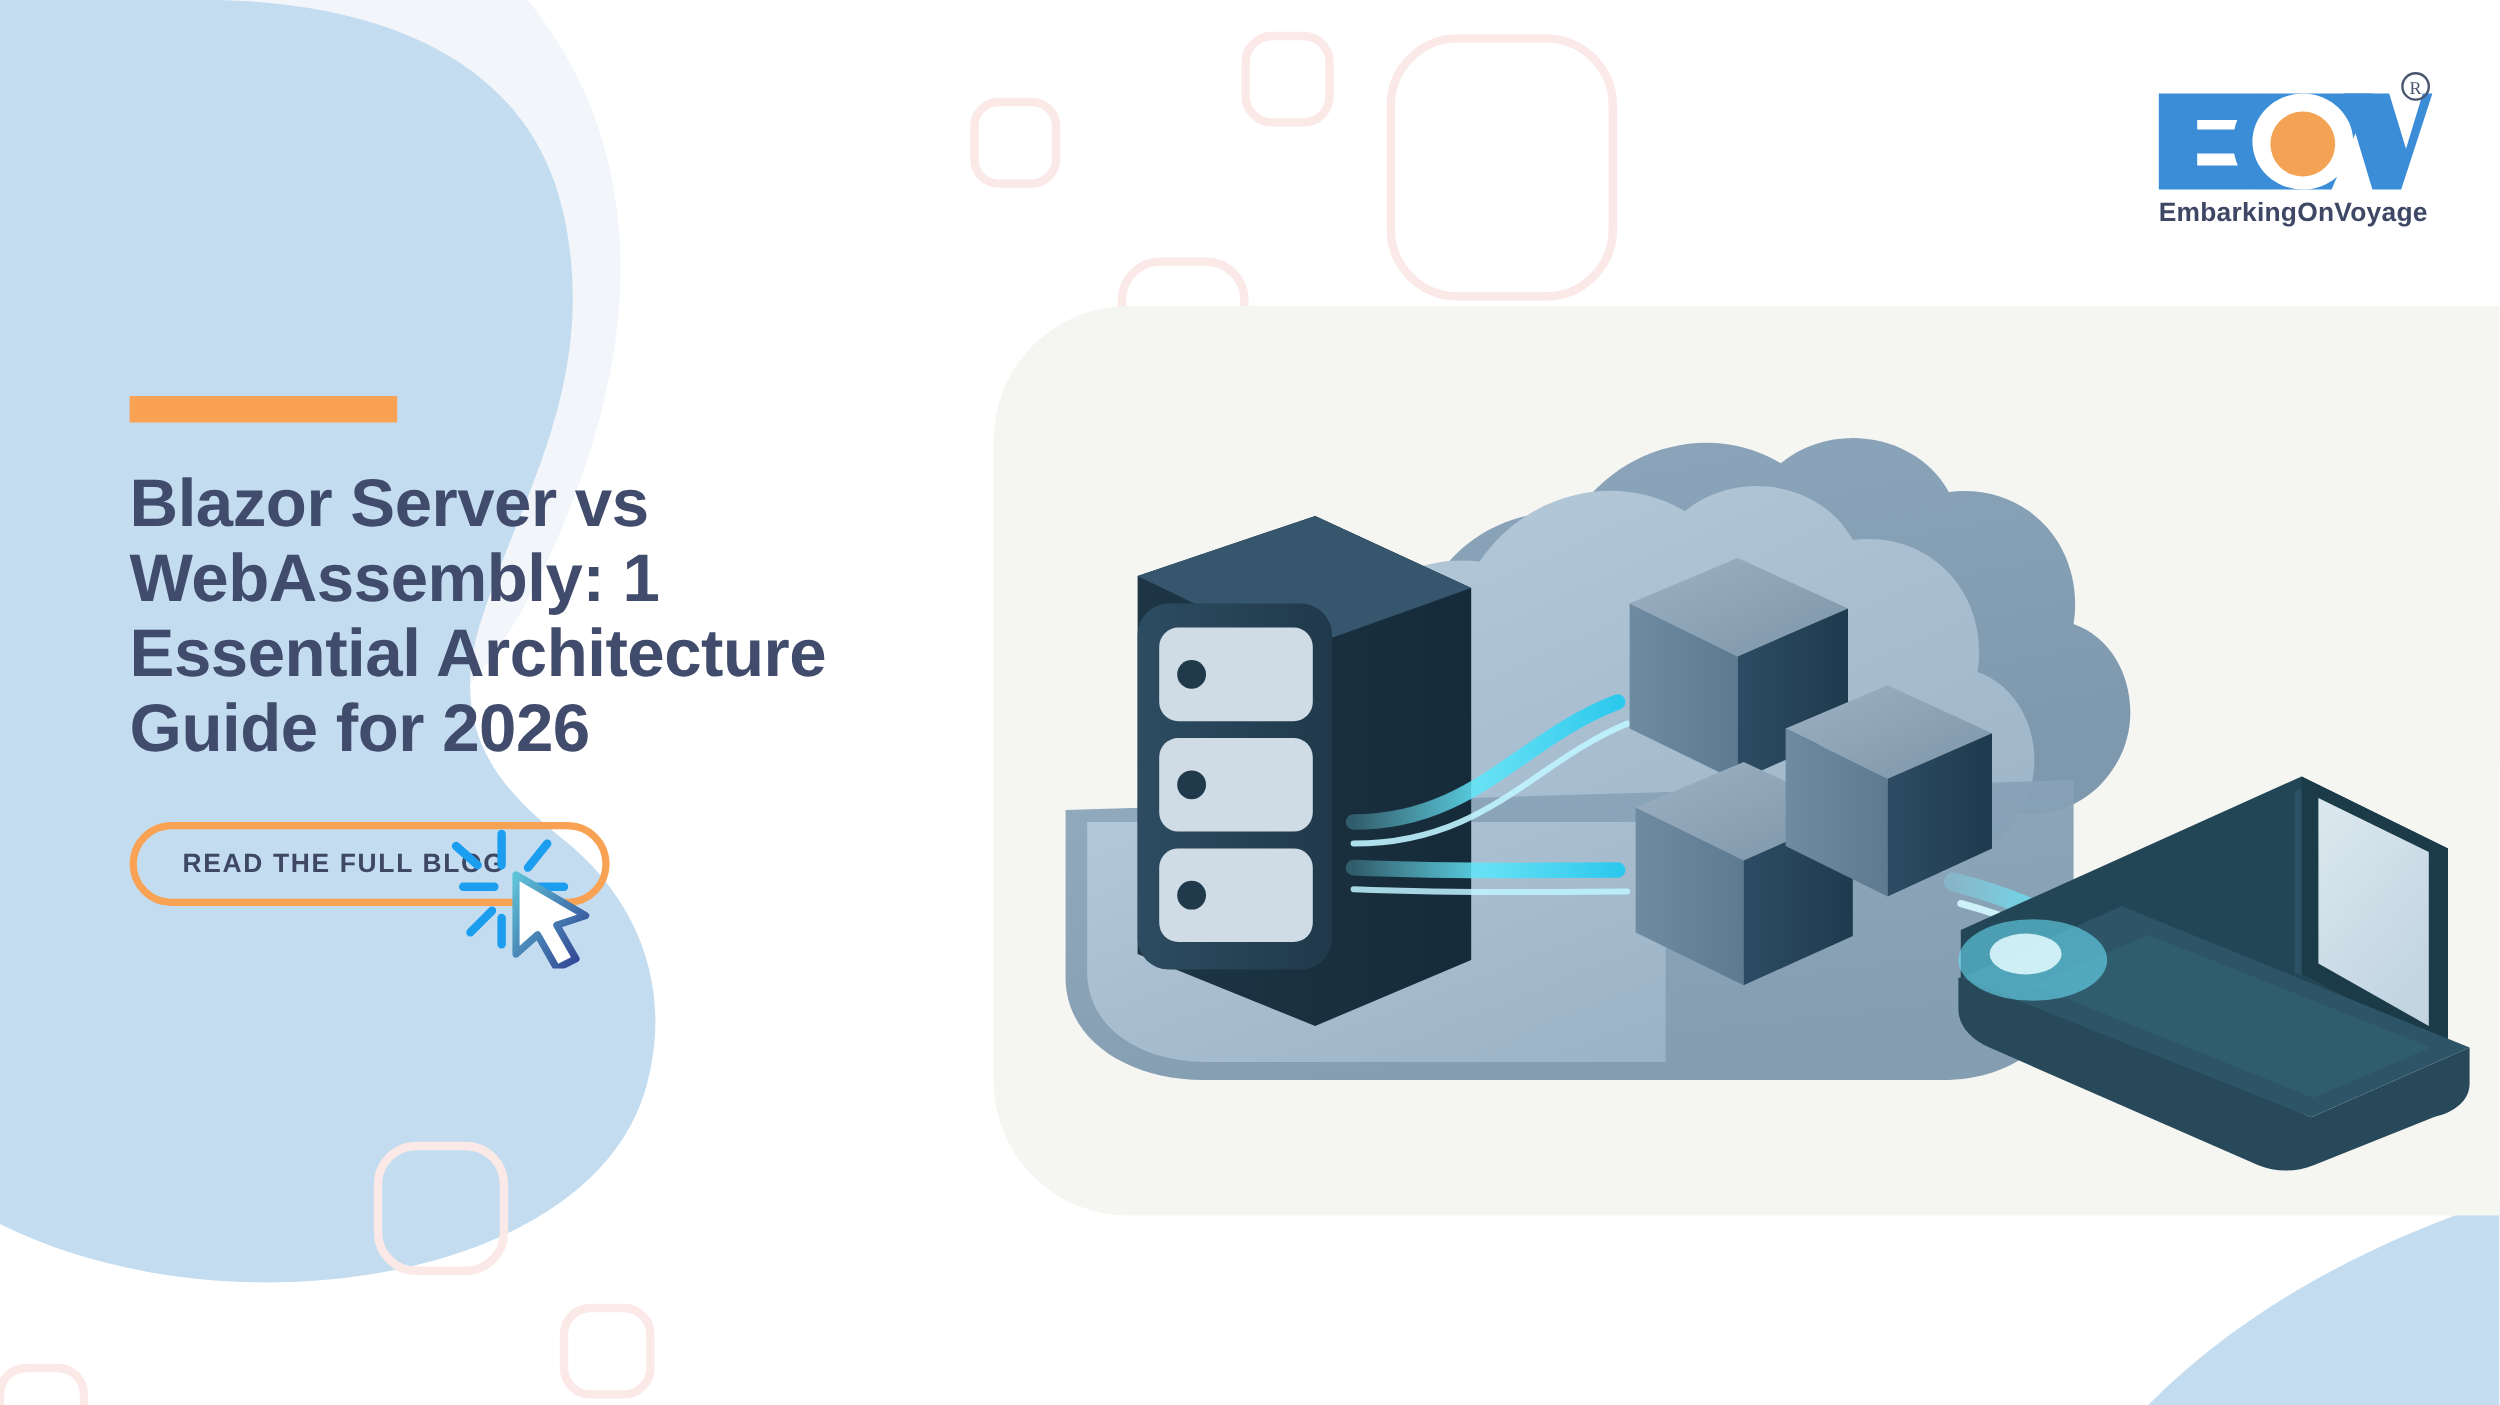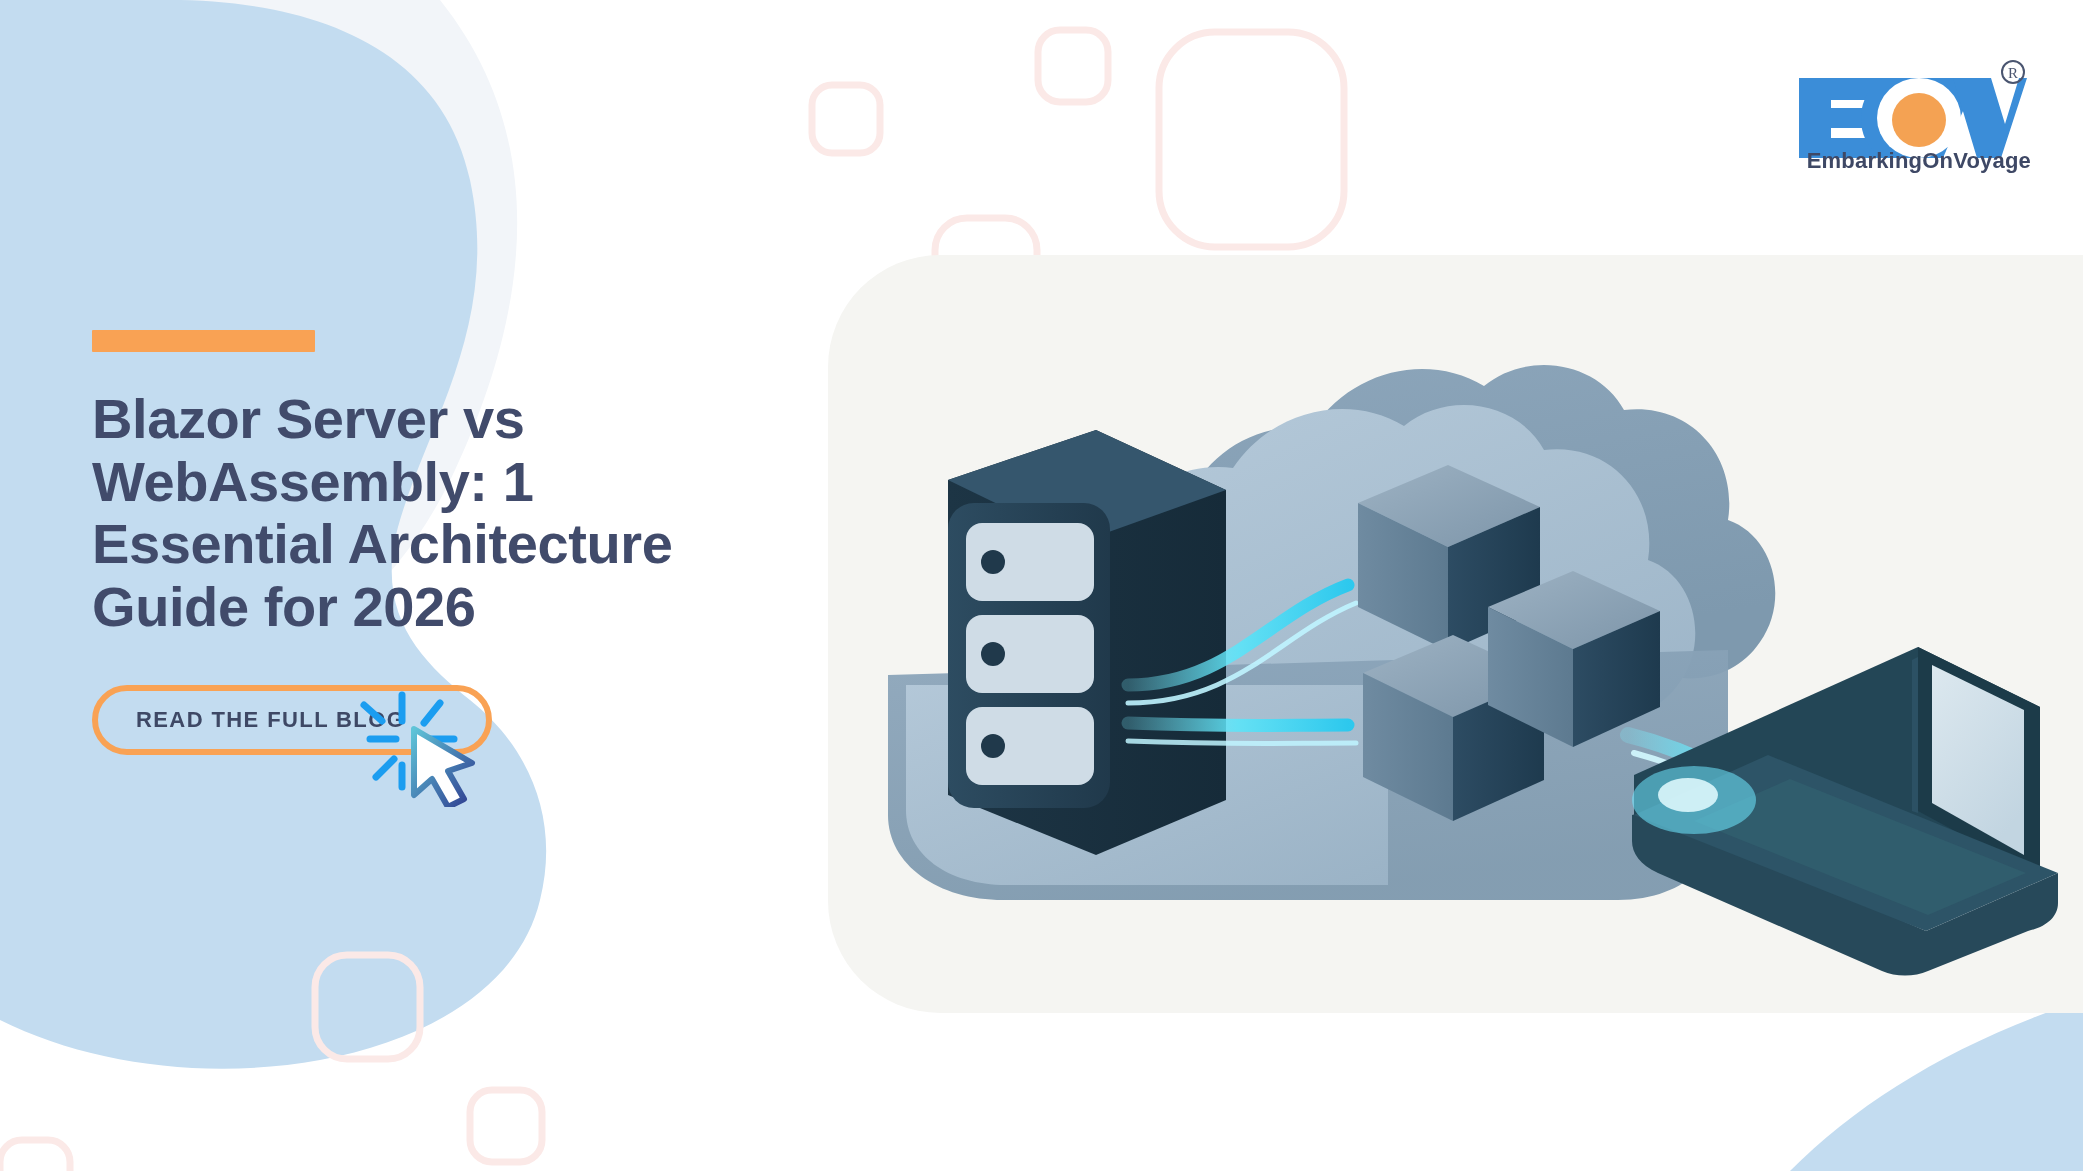--- a/index.html
+++ b/index.html
@@ -20,21 +20,21 @@
   .hero-panel{
     position:absolute;left:828px;top:255px;width:1255px;height:758px;
     background:#f5f5f2;
     border-radius:112px 0 0 112px;
     overflow:hidden;
   }
   .hero-art{position:absolute;left:0;top:0;width:1255px;height:758px;}
 
   
   .copy{
-    position:absolute;left:92px;top:330px;width:700px;
+    position:absolute;left:108px;top:330px;width:700px;
   }
   .accent-bar{
     width:223px;height:22px;background:#f9a254;border-radius:1px;
     margin:0 0 36px 0;
   }
   .headline{
     margin:0;
     font-size:56px;
     line-height:1.12;
     font-weight:700;
@@ -61,22 +61,22 @@
   }
   .cursor-fx{position:absolute;left:252px;top:-8px;width:170px;height:130px;pointer-events:none;}
 
   
   .logo{
     position:absolute;right:52px;top:60px;
     width:240px;height:130px;
   }
   .logo-mark{width:240px;height:100px;display:block;}
   .logo-word{
-    position:absolute;left:0;bottom:16px;width:240px;
-    text-align:right;
+    position:absolute;left:0;bottom:0;width:240px;
+    text-align:center;
     font-size:22px;
     font-weight:600;
     letter-spacing:0.2px;
     color:#3e4865;
     font-family:"Liberation Sans", sans-serif;
     white-space:nowrap;
   }
 </style>
 </head>
 <body>

